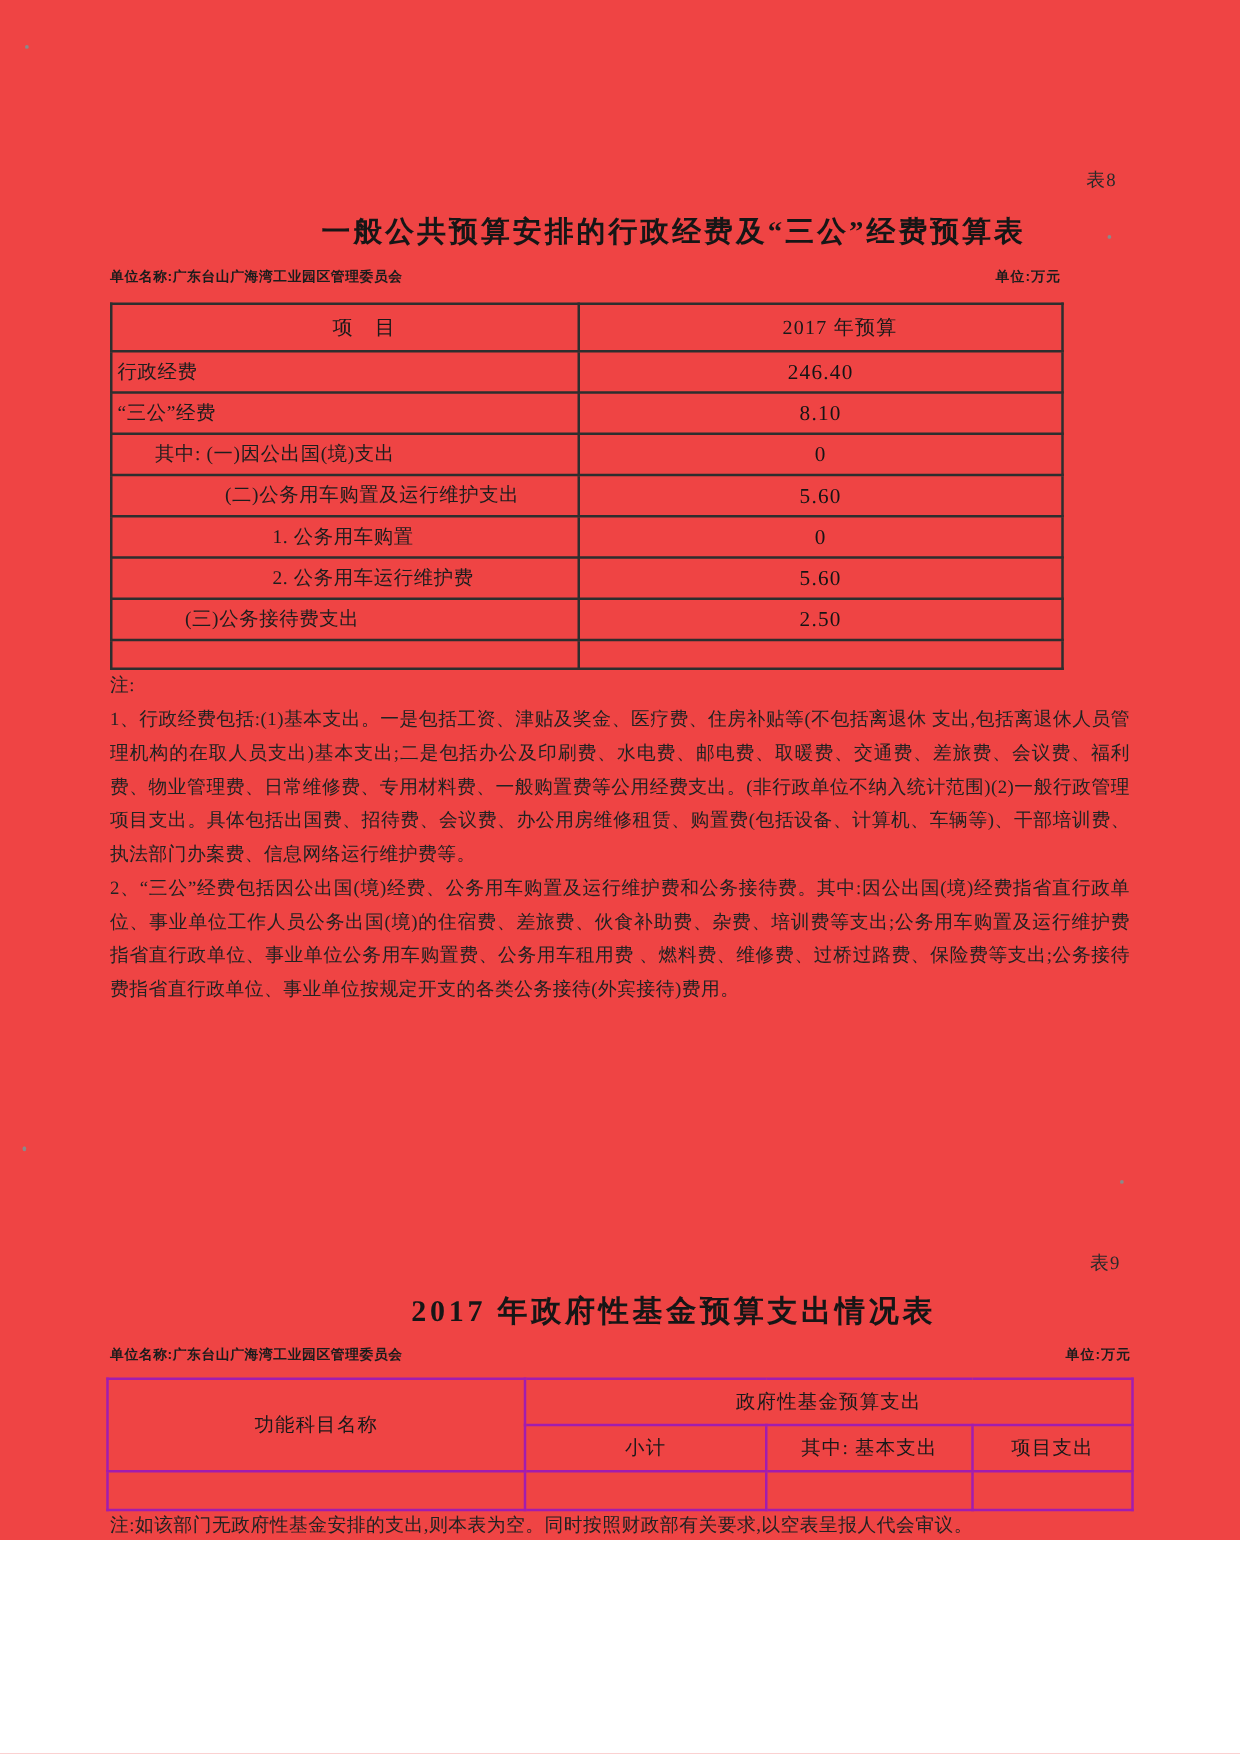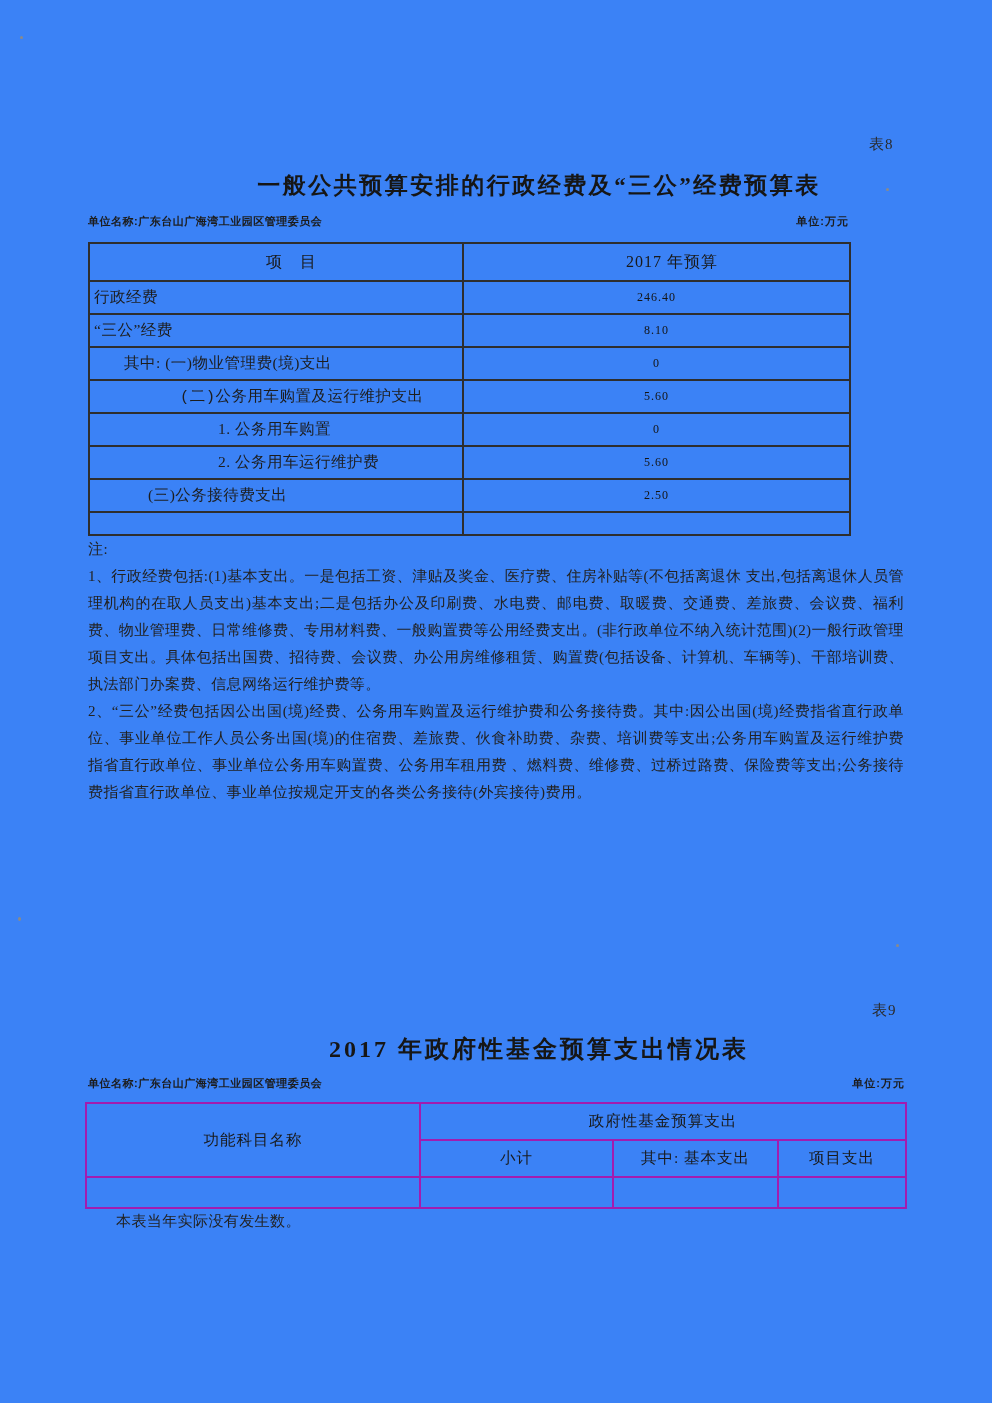--- a/index.html
+++ b/index.html
@@ -1,19 +1,19 @@
 <!DOCTYPE html>
 <html><head>
 <meta charset="utf-8">
 <style>
   html,body{margin:0;padding:0;background:#ffffff;}
   .page{
     position:relative;
-    width:992px;height:1403px;
-    background:#3b82f6;
+    width:992px;height:1232px;
+    background:#ef4444;
     color:#1f1f1f;
     font-family:"Liberation Serif","DejaVu Serif",serif;
     overflow:hidden;
   }
   .abs{position:absolute;}
   .sheet-label{
     font-size:15px;color:#2a2a2a;letter-spacing:1px;
     font-family:"Liberation Serif","DejaVu Serif",serif;
   }
   .doc-title{
@@ -36,26 +36,26 @@
     font-weight:normal;
     overflow:hidden;white-space:nowrap;
   }
   .budget-table th{
     height:36px;font-size:16px;letter-spacing:1px;text-align:center;color:#191919;padding-left:35px;
   }
   .budget-table td.item{
     height:31px;font-size:15.5px;text-align:left;color:#1d1d1d;letter-spacing:0.5px;
   }
   .budget-table td.val{
-    text-align:center;font-size:12px;letter-spacing:1px;
+    text-align:center;font-size:17px;letter-spacing:1px;
     font-family:"Liberation Serif","DejaVu Serif",serif;color:#141414;
   }
   .budget-table tr.empty td{height:21px;}
   .ind-a{padding-left:34px !important;}
-  .ind-b{padding-left:90px !important;font-family:Liberation Mono, monospace;}
+  .ind-b{padding-left:90px !important;}
   .ind-c{padding-left:128px !important;}
   .ind-d{padding-left:58px !important;}
   .notes{
     font-size:15px;line-height:27px;color:#222;
     text-align:justify;letter-spacing:0.4px;
   }
   .notes p{margin:0;}
   .fund-table{width:820px;}
   .fund-table th,.fund-table td{
     border:2px solid #a21caf;padding:0 4px;font-weight:normal;
@@ -100,21 +100,21 @@
     </tr>
     <tr>
       <td class="item">行政经费</td>
       <td class="val">246.40</td>
     </tr>
     <tr>
       <td class="item">“三公”经费</td>
       <td class="val">8.10</td>
     </tr>
     <tr>
-      <td class="item ind-a">其中: (一)物业管理费(境)支出</td>
+      <td class="item ind-a">其中: (一)因公出国(境)支出</td>
       <td class="val">0</td>
     </tr>
     <tr>
       <td class="item ind-b">(二)公务用车购置及运行维护支出</td>
       <td class="val">5.60</td>
     </tr>
     <tr>
       <td class="item ind-c">1. 公务用车购置</td>
       <td class="val">0</td>
     </tr>
@@ -168,16 +168,17 @@
     <tr>
       <td></td>
       <td></td>
       <td></td>
       <td></td>
     </tr>
   </tbody>
     </table>
 
   <div class="abs notes2" style="top:1208px;left:88px;width:820px;">
+    <div>注:如该部门无政府性基金安排的支出,则本表为空。同时按照财政部有关要求,以空表呈报人代会审议。</div>
     <div class="cont">本表当年实际没有发生数。</div>
   </div>
 
 </div>
 
 </body></html>

